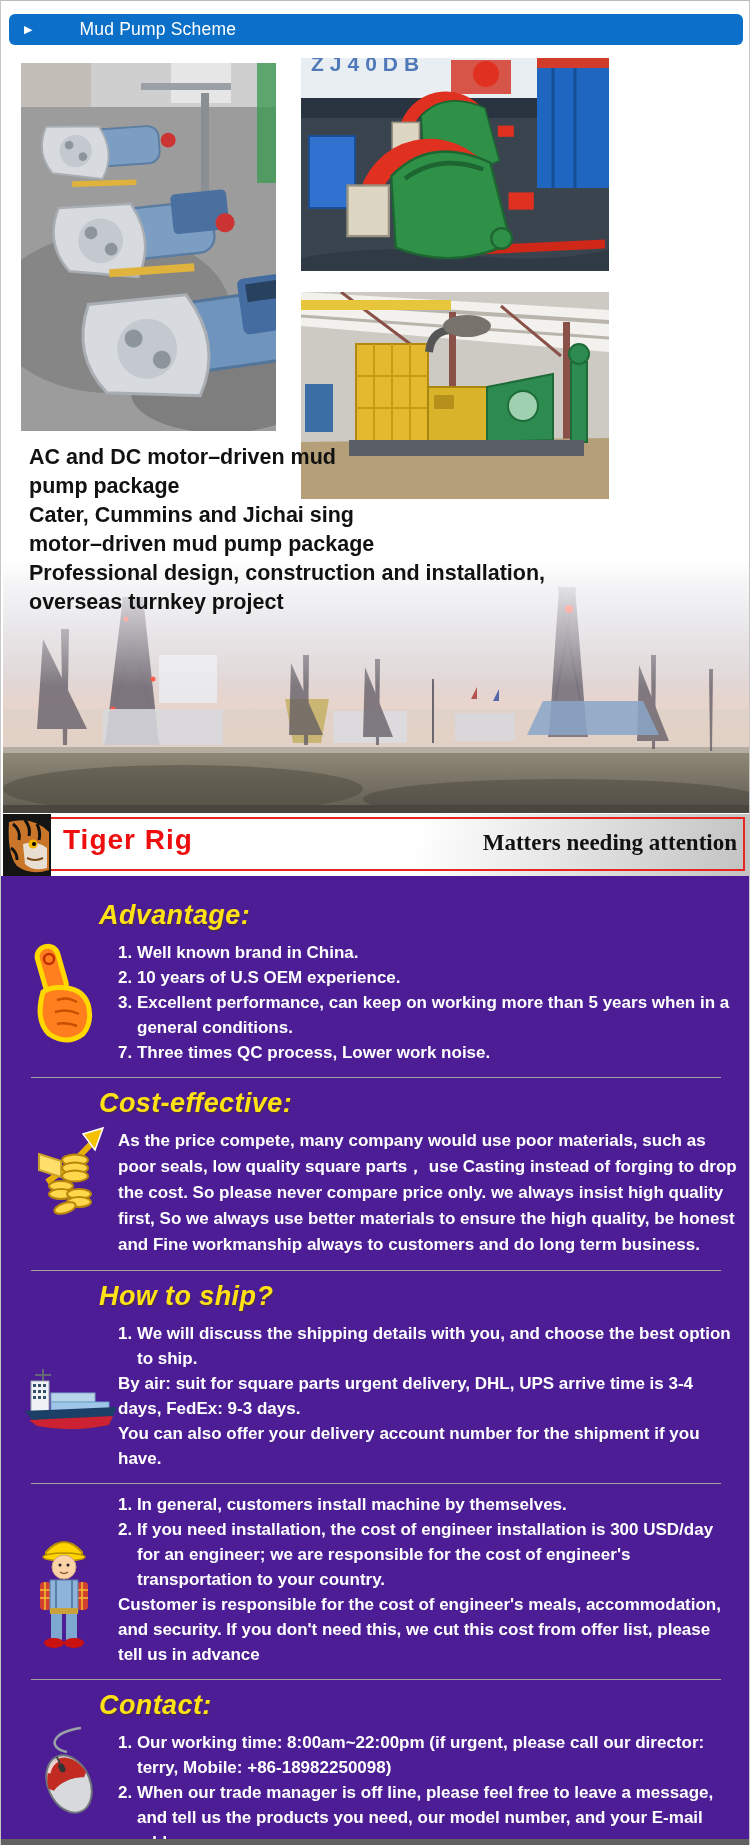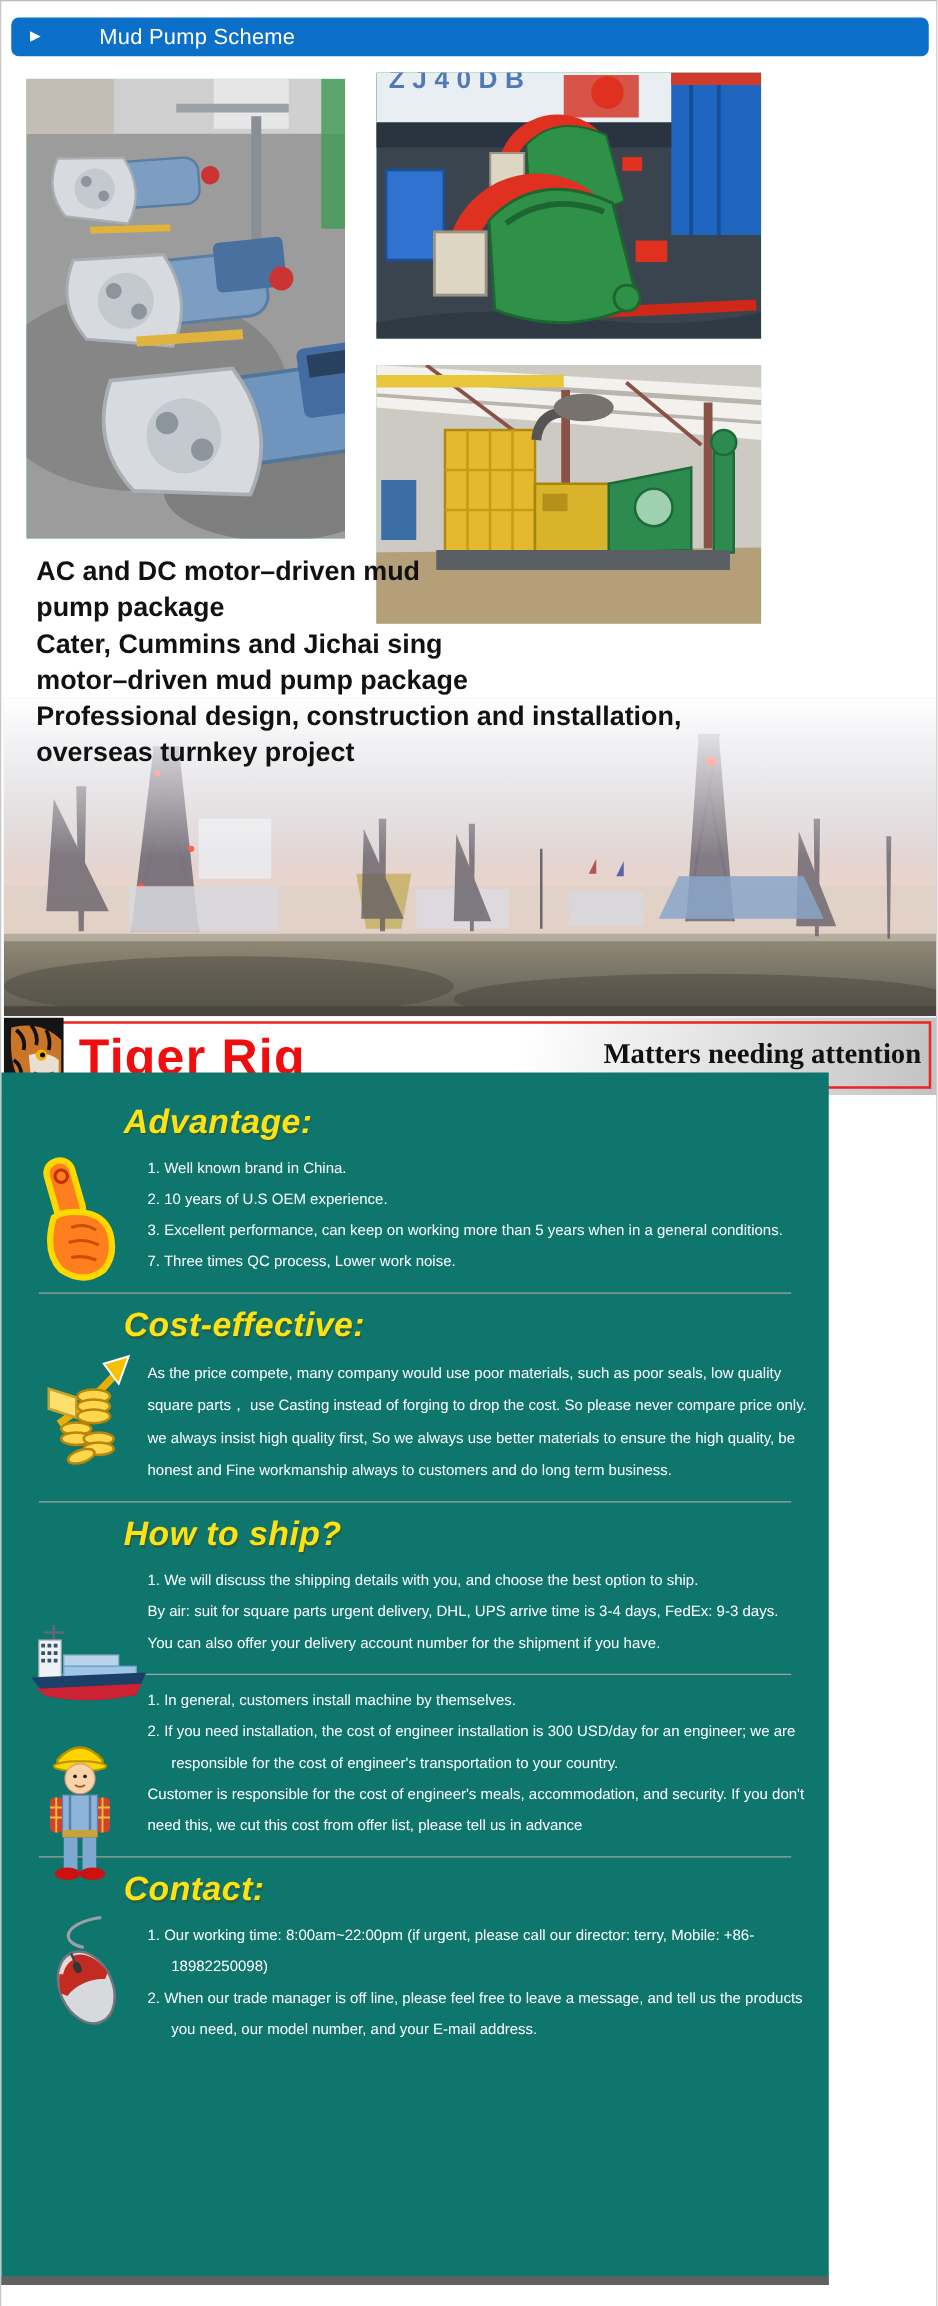--- a/index.html
+++ b/index.html
@@ -5,46 +5,46 @@
   html,body{margin:0;padding:0;background:#e9e9e9;}
   .page{position:relative;width:750px;height:1845px;margin:0 auto;background:#ffffff;
         border-left:1px solid #c6c6c6;border-right:1px solid #c6c6c6;border-top:1px solid #bbb;
         box-sizing:border-box;overflow:hidden;font-family:"Liberation Sans",sans-serif;}
   
   .titlebar{position:absolute;left:8px;top:13px;width:734px;height:31px;background:#0d70c8;
         border-radius:6px;color:#fff;display:flex;align-items:center;box-sizing:border-box;padding-left:15px;}
   .titlebar .tri{font-size:11px;margin-right:11px;line-height:1;}
   .titlebar .tlabel{font-size:17.5px;letter-spacing:.2px;padding-left:36px;}
   
-  .photo{position:absolute;overflow:hidden;background:#86efac;}
+  .photo{position:absolute;overflow:hidden;background:#eab308;}
   .photo svg{display:block;}
   #photo1{left:20px;top:62px;width:255px;height:368px;}
   #photo2{left:300px;top:57px;width:308px;height:213px;}
   #photo3{left:300px;top:291px;width:308px;height:207px;}
   #photo4{left:2px;top:558px;width:746px;height:254px;background:#ddd;}
   .p2label{position:absolute;left:10px;top:-6px;color:#2b5cab;font-weight:bold;font-size:21px;
         letter-spacing:6px;opacity:.8;font-family:"Liberation Sans",sans-serif;}
   
   .caption{position:absolute;left:28px;top:442px;width:650px;z-index:5;color:#111;
         font-size:21.5px;line-height:29px;font-weight:bold;white-space:pre-line;}
   
   .brandbar{position:absolute;left:0;top:813px;width:750px;height:62px;
         background:linear-gradient(100deg,#ffffff 55%,#c2c2c2 100%);}
   .brandframe{position:absolute;left:36px;right:6px;top:3px;bottom:5px;border:2px solid #e8251f;}
   .tigerlogo{position:absolute;left:2px;top:0;width:48px;height:62px;}
-  .brandname{position:absolute;left:62px;top:10px;font-size:40px;font-weight:bold;color:#ee0e0e;letter-spacing:1px;}
+  .brandname{position:absolute;left:62px;top:10px;font-size:28px;font-weight:bold;color:#ee0e0e;letter-spacing:1px;}
   .brandnote{position:absolute;right:14px;top:16px;font-family:"Liberation Serif",serif;
         font-weight:bold;font-size:23px;color:#111;}
   
-  .panel{position:absolute;left:0;top:857px;width:662px;height:970px;background:#0f766e;
+  .panel{position:absolute;left:0;top:875px;width:750px;height:970px;background:#4c1d95;
         box-sizing:border-box;padding-top:14px;overflow:hidden;color:#fff;}
   .sec{position:relative;margin:0 14px 0 30px;padding:8px 0 12px 87px;}
   .sec h2{margin:0 0 8px -19px;font-size:27px;line-height:34px;font-style:italic;font-weight:bold;
         color:#ffe214;letter-spacing:.4px;text-shadow:1px 2px 0 rgba(70,60,0,.35);}
-  .sec .txt{font-size:12px;line-height:25px;color:#fff;max-width:625px;}
+  .sec .txt{font-size:17px;line-height:25px;color:#fff;max-width:625px;font-weight:bold;}
   .sec .li{padding-left:0;}
   .sec .hang{padding-left:19px;text-indent:-19px;}
   .sec .body{line-height:26px;}
   .icon{position:absolute;}
   hr.sep{border:none;border-top:1px solid #a2a2a2;margin:0 30px;height:0;}
   .panel-bottom{position:absolute;left:0;bottom:0;width:100%;height:7px;background:#616161;}
 </style>
 </head>
 <body>
 

